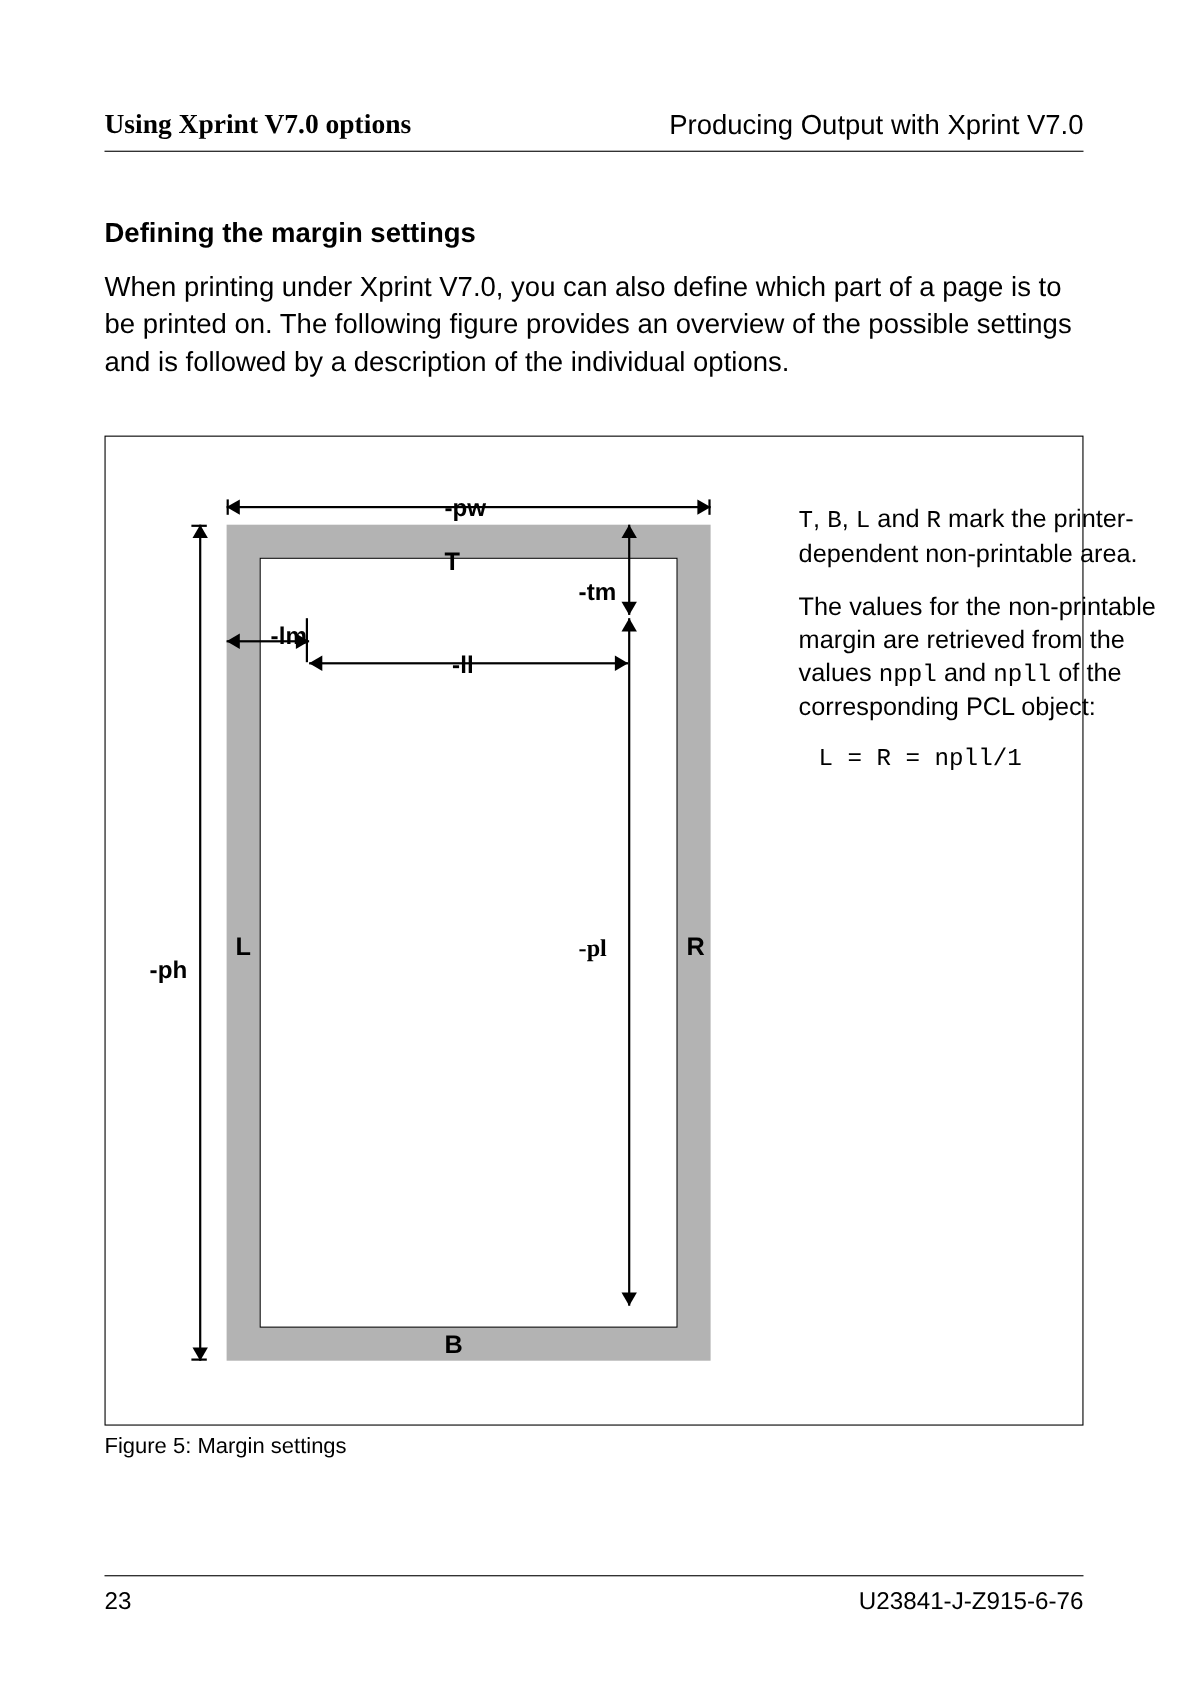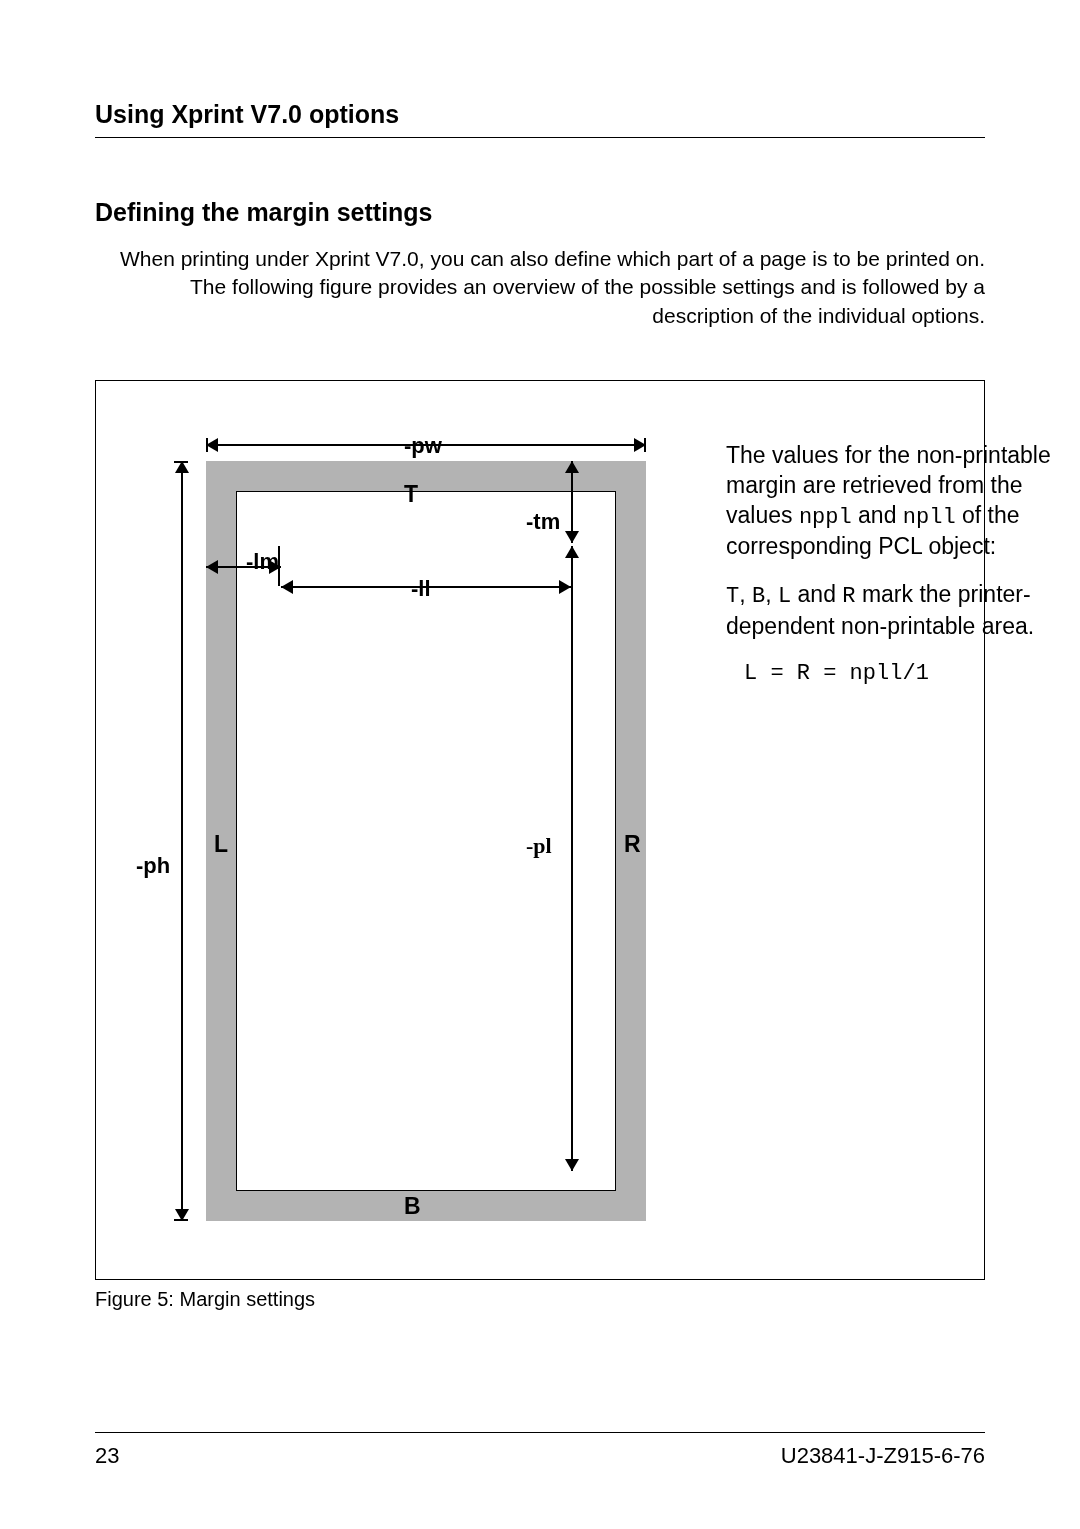--- a/index.html
+++ b/index.html
@@ -17,31 +17,30 @@
     top: 100px;
     width: 890px;
   }
   .header-row {
     display: flex;
     justify-content: space-between;
     font-size: 25px;
     padding-bottom: 8px;
     border-bottom: 1.5px solid #000;
   }
-  .header-left { font-weight: bold; }
+  .header-left { font-weight: bold; font-family: Liberation Serif, serif; }
   .section-title {
     font-weight: bold;
     font-size: 25px;
     margin-top: 60px;
   }
   .body-text {
-    font-size: 21px;
+    font-size: 25px;
     line-height: 1.35;
     margin-top: 18px;
-    text-align: right;
   }
   .figure-box {
     border: 1.5px solid #000;
     width: 890px;
     height: 900px;
     margin-top: 50px;
     position: relative;
   }
   .diagram-area {
     position: absolute;
@@ -148,20 +147,21 @@
   .tri-l { border-width: 7px 12px 7px 0; border-color: transparent #000 transparent transparent; }
   .tri-u { border-width: 0 7px 12px 7px; border-color: transparent transparent #000 transparent; }
   .tri-d { border-width: 12px 7px 0 7px; border-color: #000 transparent transparent transparent; }
 </style>
 </head>
 <body>
 
 <div class="page">
   <div class="header-row">
     <div class="header-left">Using Xprint V7.0 options</div>
+    <div>Producing Output with Xprint V7.0</div>
   </div>
 
   <div class="section-title">Defining the margin settings</div>
   <div class="body-text">When printing under Xprint V7.0, you can also define which part of a page is to be printed on. The following figure provides an overview of the possible settings and is followed by a description of the individual options.</div>
 
   <div class="figure-box">
     <div class="diagram-area">
       <div class="outer-page">
         <div class="inner-page"></div>
       </div>
@@ -203,24 +203,24 @@
       <div class="opt opt-pw">-pw</div>
       <div class="opt opt-ph">-ph</div>
       <div class="opt opt-tm">-tm</div>
       <div class="opt opt-lm">-lm</div>
       <div class="opt opt-ll">-ll</div>
       <div class="opt opt-pl">-pl</div>
     </div>
 
     <div class="side-text">
       <p>
-        <span>The values for the non-printable margin are retrieved from the values </span><span class="mono">nppl</span><span> and </span><span class="mono">npll</span><span> of the corresponding PCL object:</span>
+        <span class="mono">T</span><span>, </span><span class="mono">B</span><span>, </span><span class="mono">L</span><span> and </span><span class="mono">R</span><span> mark the printer-dependent non-printable area.</span>
       </p>
       <p>
-        <span class="mono">T</span><span>, </span><span class="mono">B</span><span>, </span><span class="mono">L</span><span> and </span><span class="mono">R</span><span> mark the printer-dependent non-printable area.</span>
+        <span>The values for the non-printable margin are retrieved from the values </span><span class="mono">nppl</span><span> and </span><span class="mono">npll</span><span> of the corresponding PCL object:</span>
       </p>
       <div class="eq">L = R = npll/1</div>
     </div>
   </div>
 
   <div class="caption">Figure 5: Margin settings</div>
 </div>
 
 <div class="footer">
   <div>23</div>

